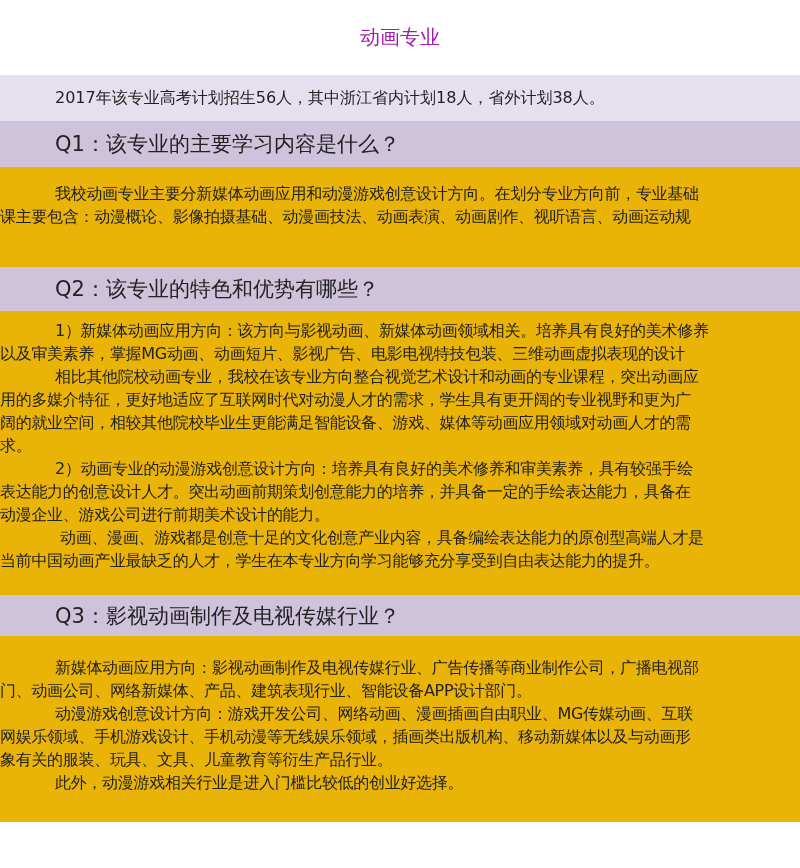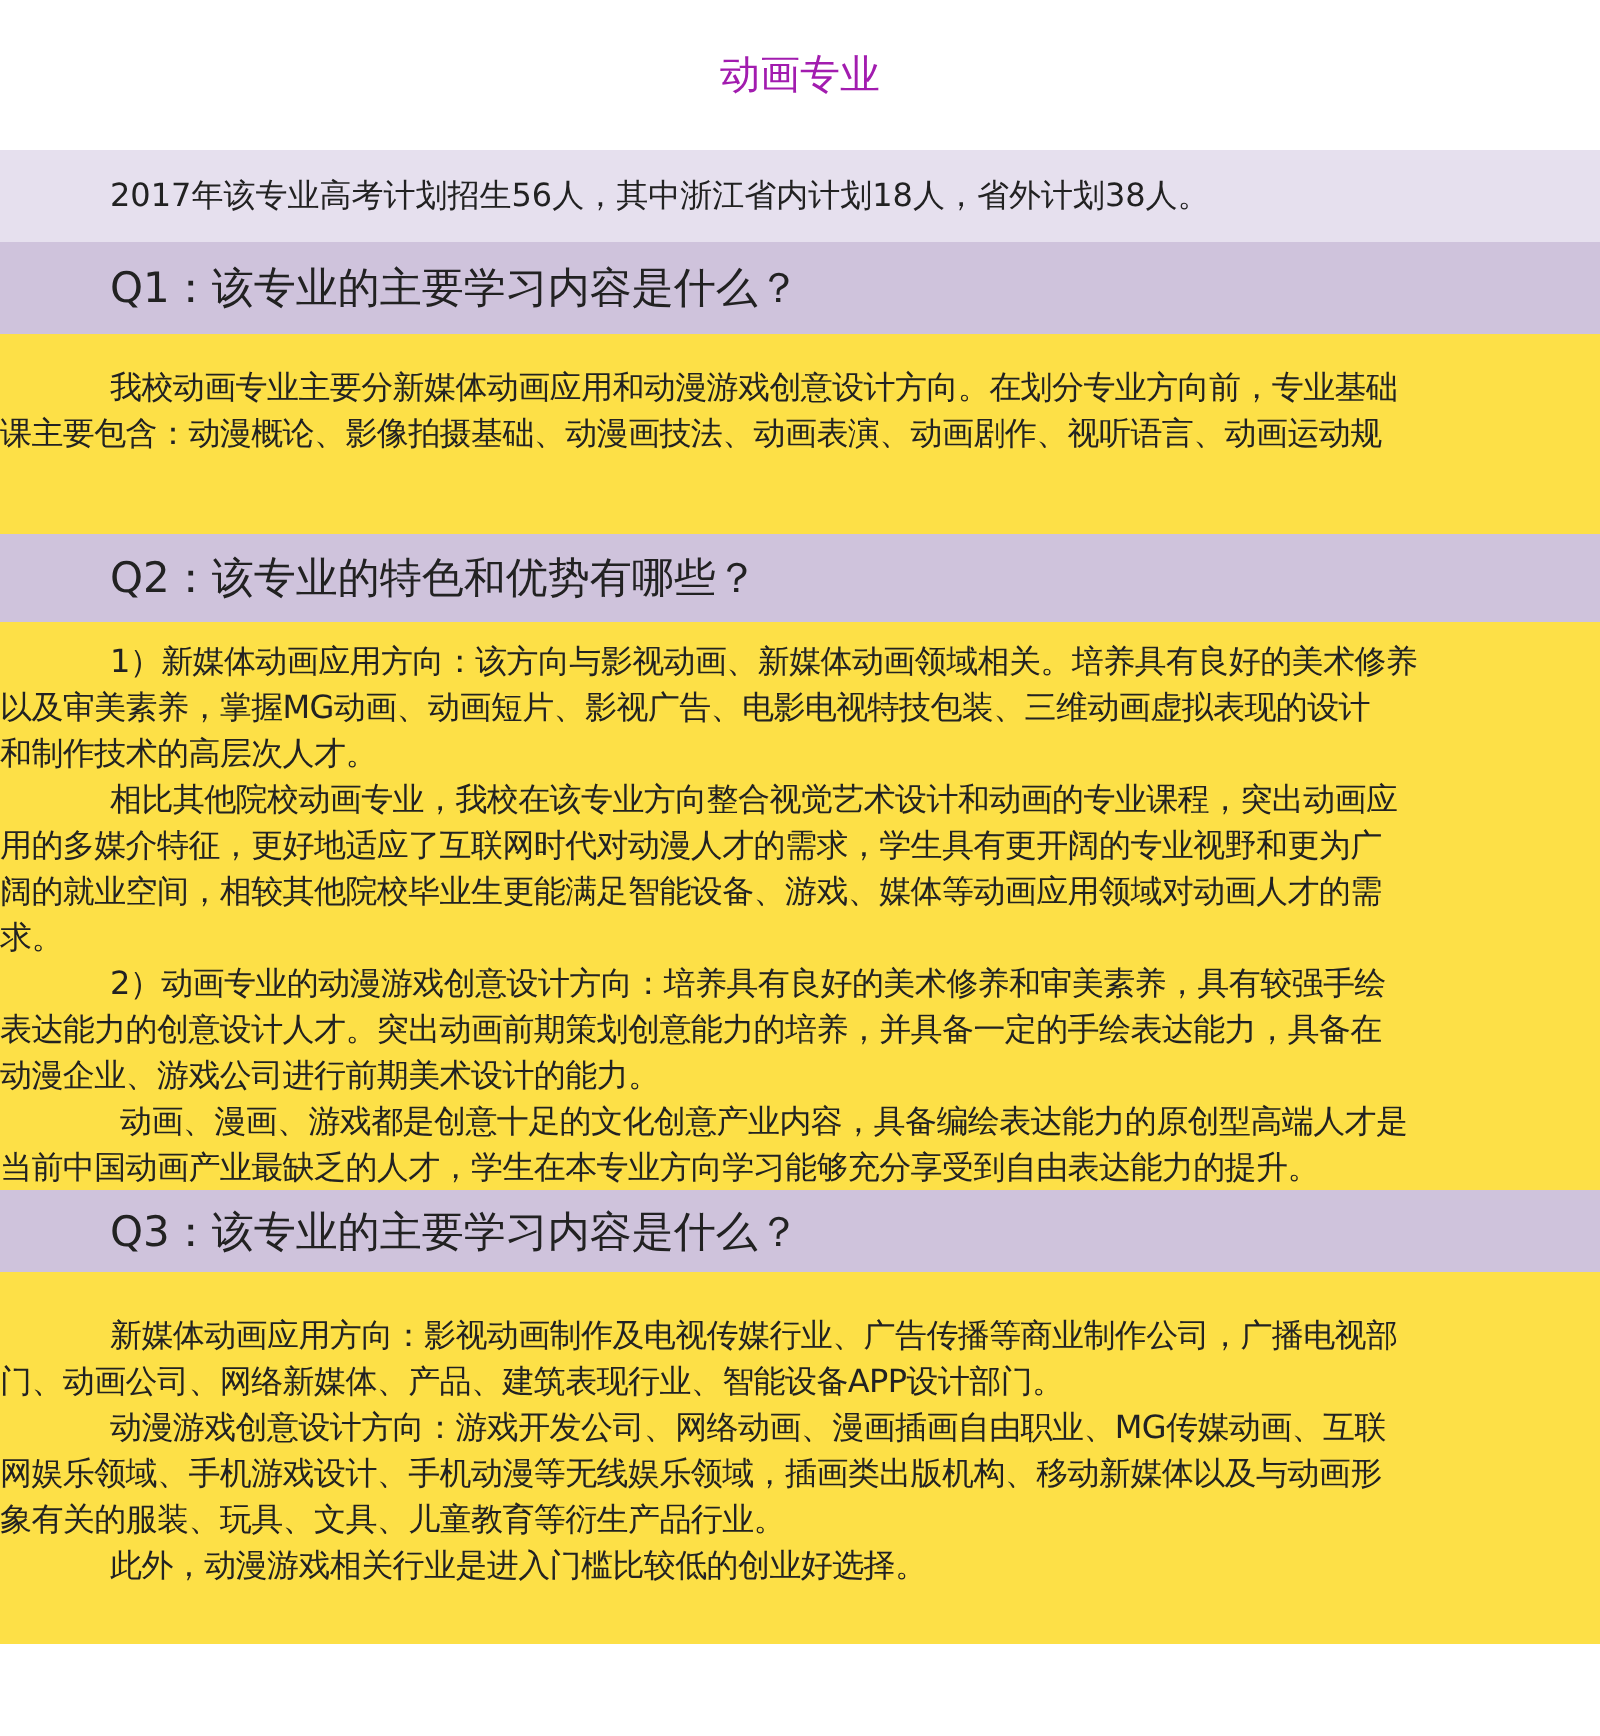--- a/index.html
+++ b/index.html
@@ -1,53 +1,52 @@
 <!DOCTYPE html>
 <html><head>
 <meta charset="utf-8">
 <style>
   html, body { margin: 0; padding: 0; }
   body { width: 800px; height: 868px; background: #ffffff; font-family: "DejaVu Sans", "Liberation Sans", sans-serif; color: #222; overflow: hidden; }
   .title { height: 75px; display: flex; align-items: center; justify-content: center; font-size: 20px; color: #a21caf; }
   .intro { height: 46px; background: #e6e0ee; display: flex; align-items: center; padding-left: 55px; font-size: 16px; box-sizing: border-box; }
   .qhead { background: #cfc3dc; display: flex; align-items: center; padding-left: 55px; font-size: 21px; box-sizing: border-box; }
-  .qbody { background: #fde047; box-sizing: border-box; font-size: 16px; line-height: 23px; letter-spacing: -0.3px; }
+  .qbody { background: #eab308; box-sizing: border-box; font-size: 16px; line-height: 23px; letter-spacing: -0.3px; }
   .qbody .ln { display: block; white-space: nowrap; }
   .qbody .ind { padding-left: 55px; }
 </style>
 </head>
 <body>
 
 <div class="title">动画专业</div>
 
 <div class="intro">2017年该专业高考计划招生56人，其中浙江省内计划18人，省外计划38人。</div>
 
 <div class="qhead" style="height:46px">Q1：该专业的主要学习内容是什么？</div>
 <div class="qbody" style="height:100px; padding-top:15px;">
   <span class="ln ind">我校动画专业主要分新媒体动画应用和动漫游戏创意设计方向。在划分专业方向前，专业基础</span>
   <span class="ln">课主要包含：动漫概论、影像拍摄基础、动漫画技法、动画表演、动画剧作、视听语言、动画运动规</span>
 </div>
 
 <div class="qhead" style="height:44px">Q2：该专业的特色和优势有哪些？</div>
 <div class="qbody" style="height:284px; padding-top:8px;">
   <span class="ln ind">1）新媒体动画应用方向：该方向与影视动画、新媒体动画领域相关。培养具有良好的美术修养</span>
   <span class="ln">以及审美素养，掌握MG动画、动画短片、影视广告、电影电视特技包装、三维动画虚拟表现的设计</span>
-  <span class="ln">和制作技术的高层次人才。</span>
   <span class="ln ind">相比其他院校动画专业，我校在该专业方向整合视觉艺术设计和动画的专业课程，突出动画应</span>
   <span class="ln">用的多媒介特征，更好地适应了互联网时代对动漫人才的需求，学生具有更开阔的专业视野和更为广</span>
   <span class="ln">阔的就业空间，相较其他院校毕业生更能满足智能设备、游戏、媒体等动画应用领域对动画人才的需</span>
   <span class="ln">求。</span>
   <span class="ln ind">2）动画专业的动漫游戏创意设计方向：培养具有良好的美术修养和审美素养，具有较强手绘</span>
   <span class="ln">表达能力的创意设计人才。突出动画前期策划创意能力的培养，并具备一定的手绘表达能力，具备在</span>
   <span class="ln">动漫企业、游戏公司进行前期美术设计的能力。</span>
   <span class="ln" style="padding-left:60px">动画、漫画、游戏都是创意十足的文化创意产业内容，具备编绘表达能力的原创型高端人才是</span>
   <span class="ln">当前中国动画产业最缺乏的人才，学生在本专业方向学习能够充分享受到自由表达能力的提升。</span>
 </div>
 
-<div class="qhead" style="height:41px">Q3：该专业的主要学习内容是什么？</div>
+<div class="qhead" style="height:41px">Q3：影视动画制作及电视传媒行业？</div>
 <div class="qbody" style="height:186px; padding-top:20px;">
   <span class="ln ind">新媒体动画应用方向：影视动画制作及电视传媒行业、广告传播等商业制作公司，广播电视部</span>
   <span class="ln">门、动画公司、网络新媒体、产品、建筑表现行业、智能设备APP设计部门。</span>
   <span class="ln ind">动漫游戏创意设计方向：游戏开发公司、网络动画、漫画插画自由职业、MG传媒动画、互联</span>
   <span class="ln">网娱乐领域、手机游戏设计、手机动漫等无线娱乐领域，插画类出版机构、移动新媒体以及与动画形</span>
   <span class="ln">象有关的服装、玩具、文具、儿童教育等衍生产品行业。</span>
   <span class="ln ind">此外，动漫游戏相关行业是进入门槛比较低的创业好选择。</span>
 </div>
 
 </body></html>

